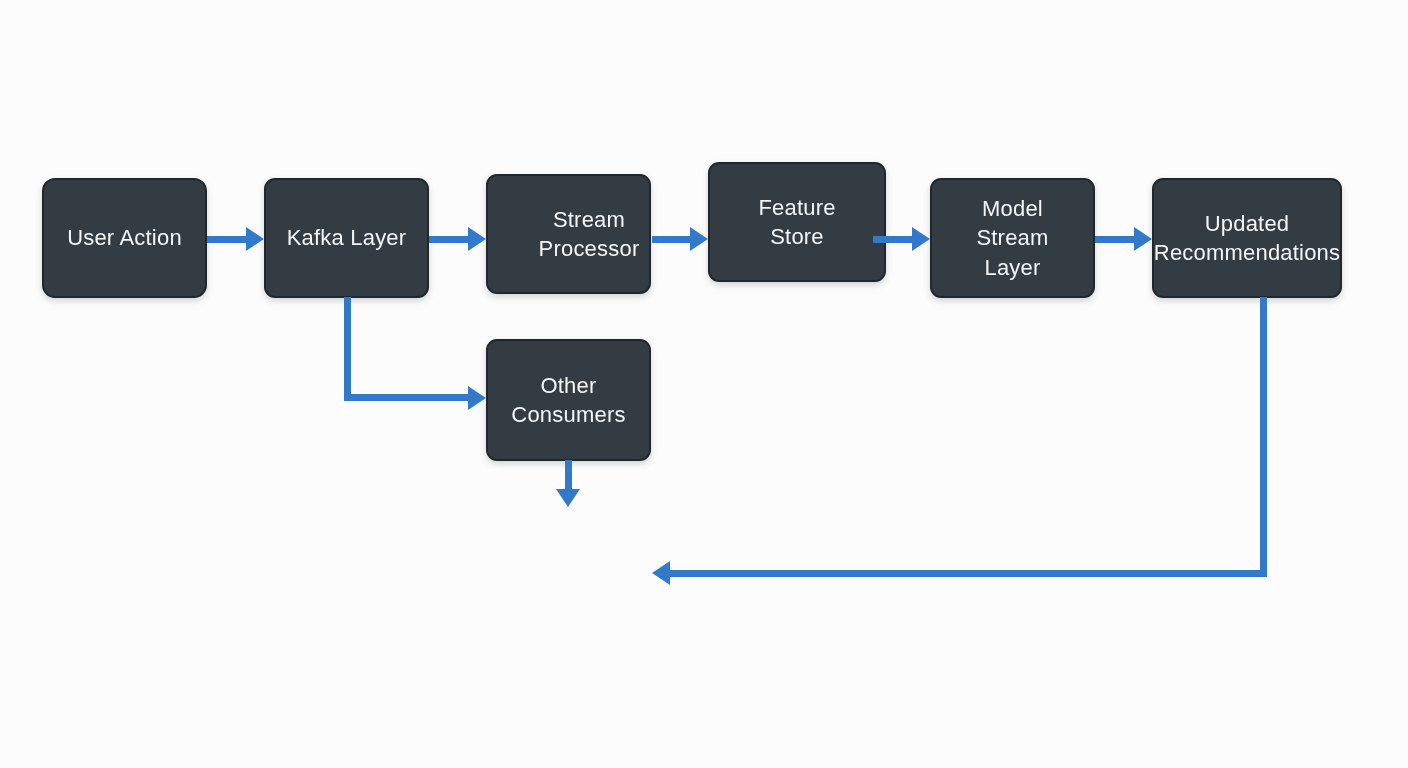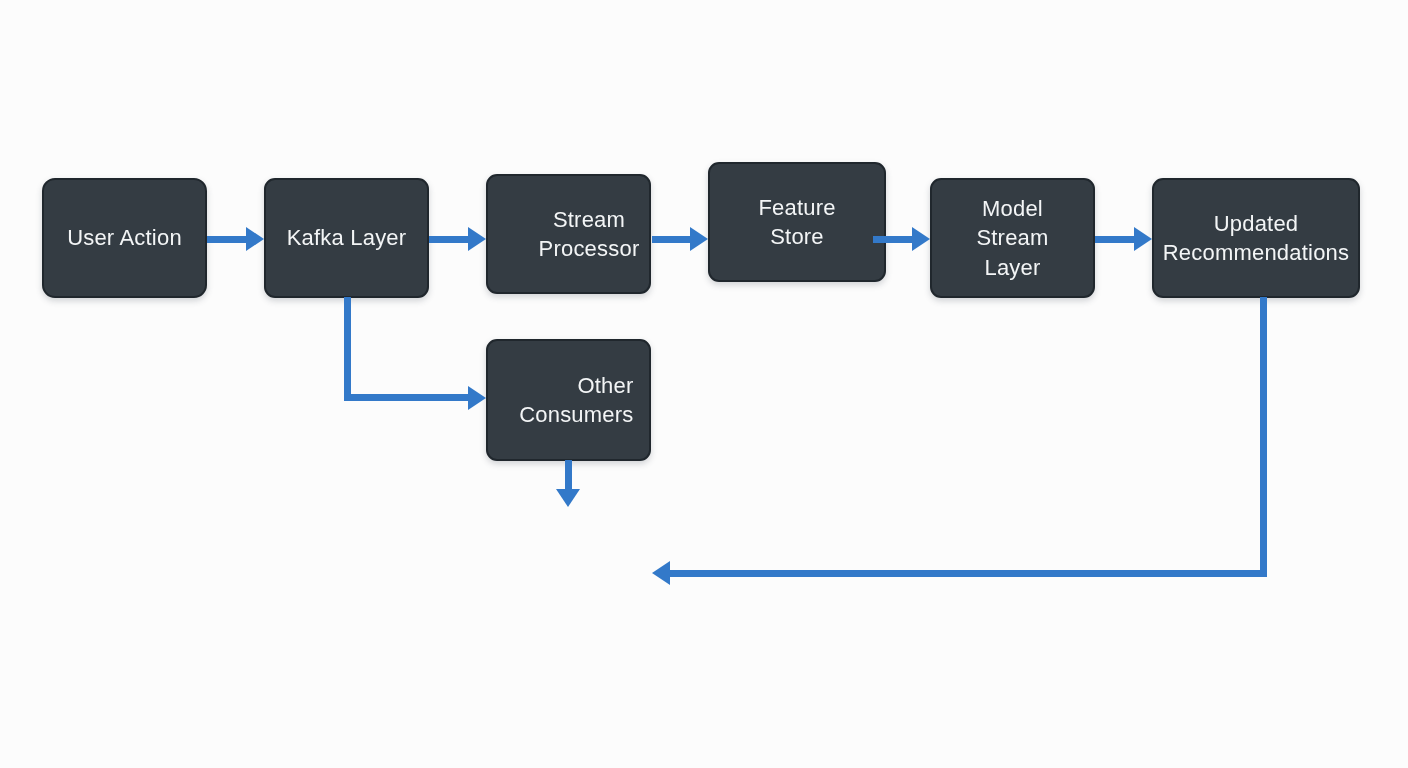--- a/index.html
+++ b/index.html
@@ -31,29 +31,29 @@
     letter-spacing:.2px;
     box-shadow:0 3px 6px rgba(60,70,80,.22);
   }
   .node span{display:inline-block;}
 
   #n-user      {left:42px;  top:178px; width:165px; height:120px;border-radius:13px;}
   #n-kafka     {left:264px; top:178px; width:165px; height:120px;}
   #n-stream    {left:486px; top:174px; width:165px; height:120px;justify-content:flex-end;}
   #n-feature   {left:708px; top:162px; width:178px; height:120px;border-radius:11px;}
   #n-model     {left:930px; top:178px; width:165px; height:120px;}
-  #n-updated   {left:1152px;top:178px; width:208px; height:120px;}
+  #n-updated   {left:1152px;top:178px; width:190px; height:120px;}
   #n-other     {left:486px; top:339px; width:165px; height:122px;}
   #n-analytics {left:486px; top:511px; width:165px; height:122px;}
 
   #n-stream span   {max-width:120px;}
   #n-feature span  {max-width:100px;}
   #n-model span    {max-width:92px;}
   #n-updated span  {max-width:205px;}
-  #n-other span    {max-width:130px;text-align:right;}
+  #n-other span    {max-width:130px;}
   #n-analytics span{max-width:130px;}
 
   
   .shaft{position:absolute;background:#3379c9;}
   .head{position:absolute;width:0;height:0;}
   .head.right{border-top:12px solid transparent;border-bottom:12px solid transparent;border-left:18px solid #3379c9;}
   .head.left {border-top:12px solid transparent;border-bottom:12px solid transparent;border-right:18px solid #3379c9;}
   .head.down {border-left:12px solid transparent;border-right:12px solid transparent;border-top:18px solid #3379c9;}
 
   

